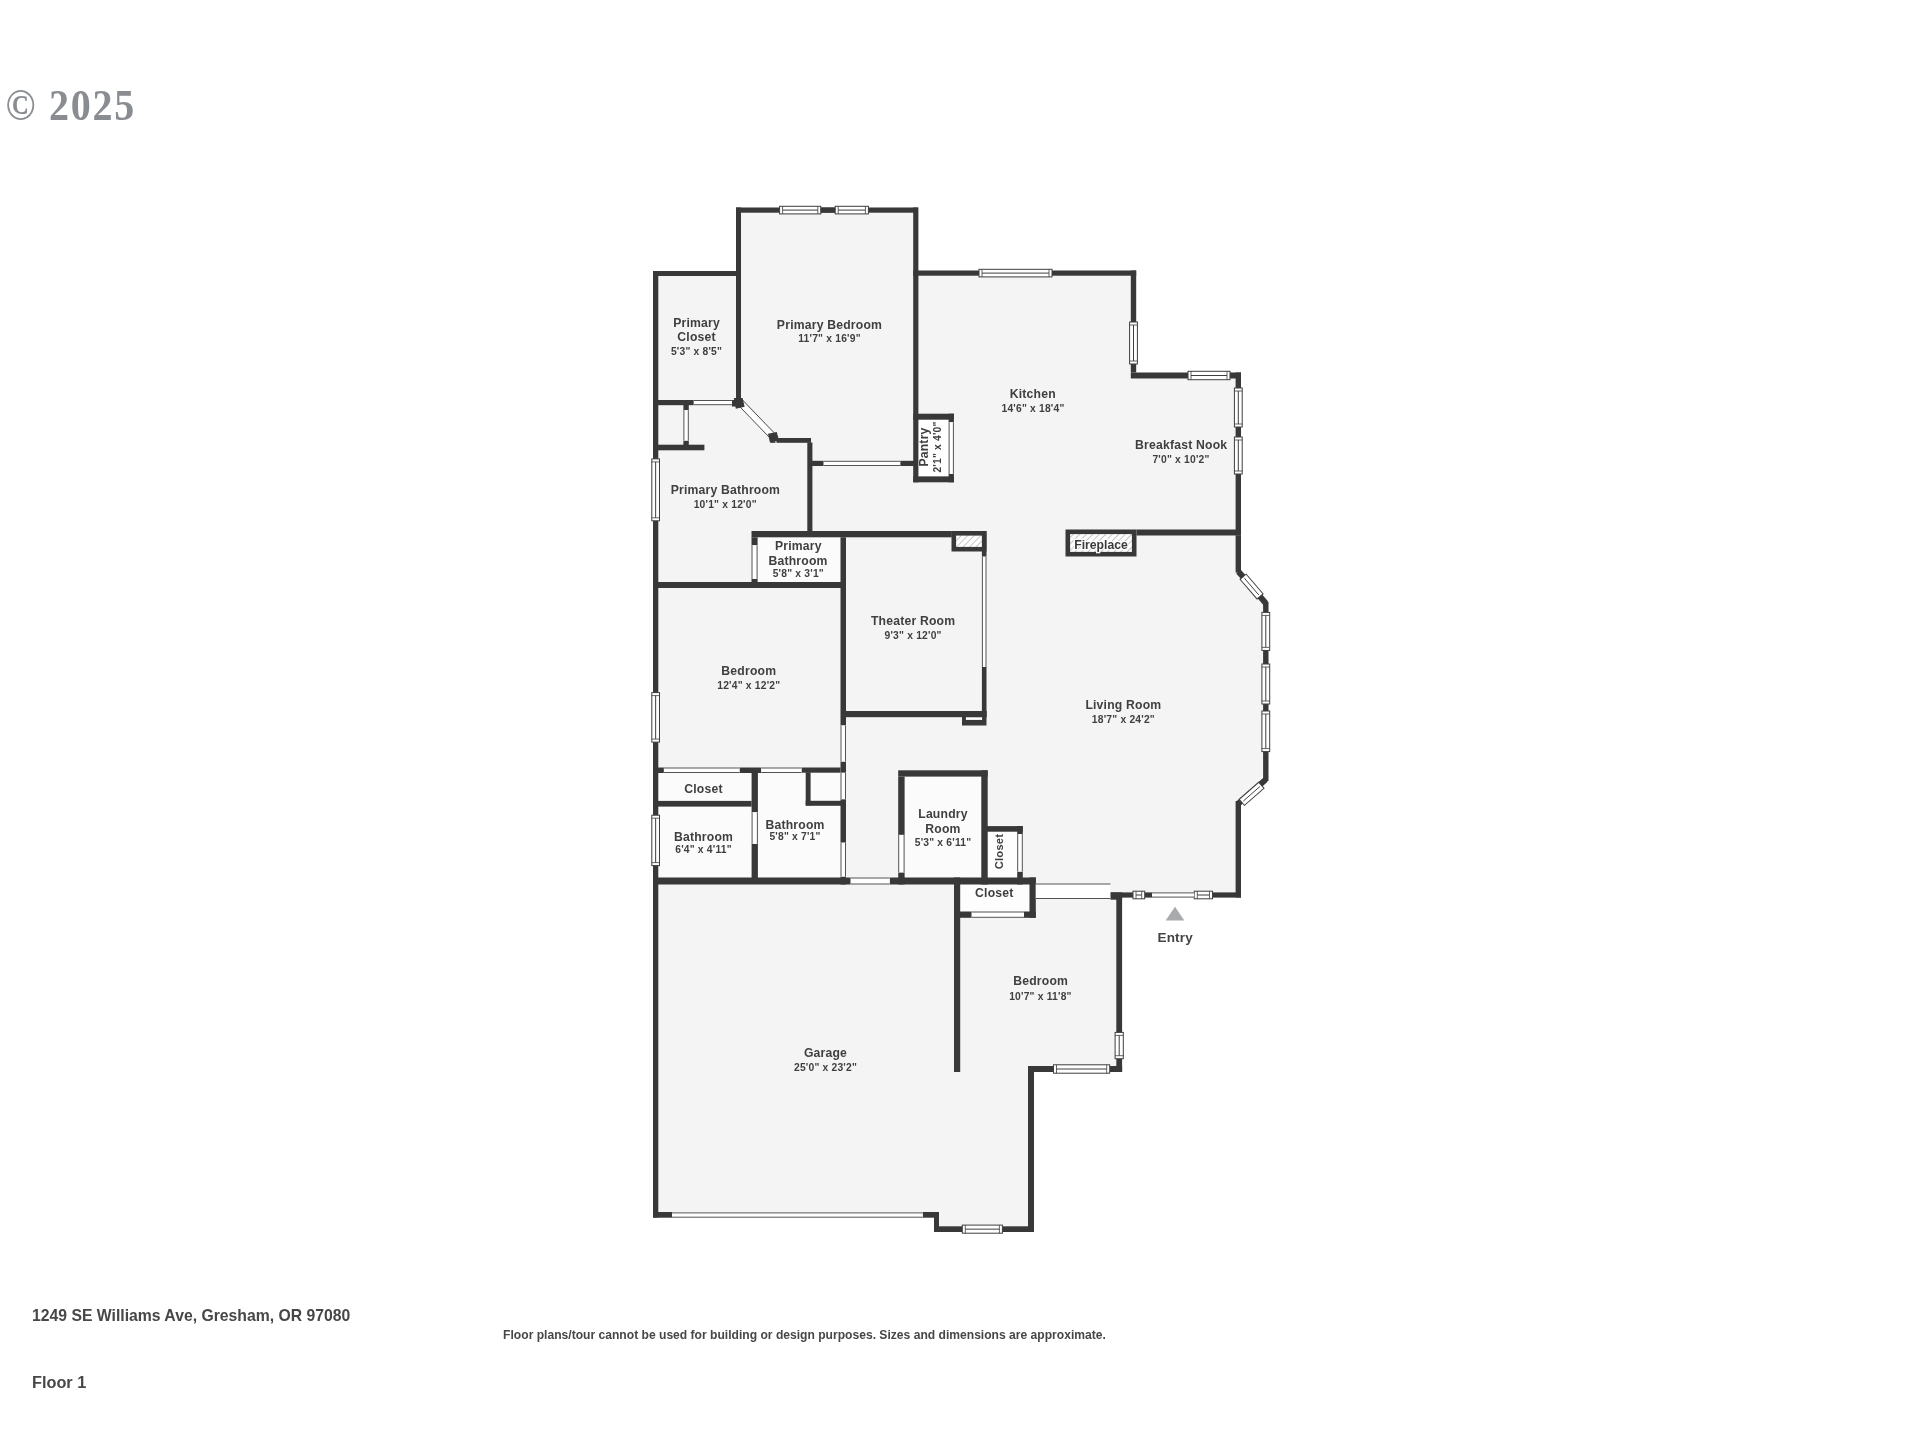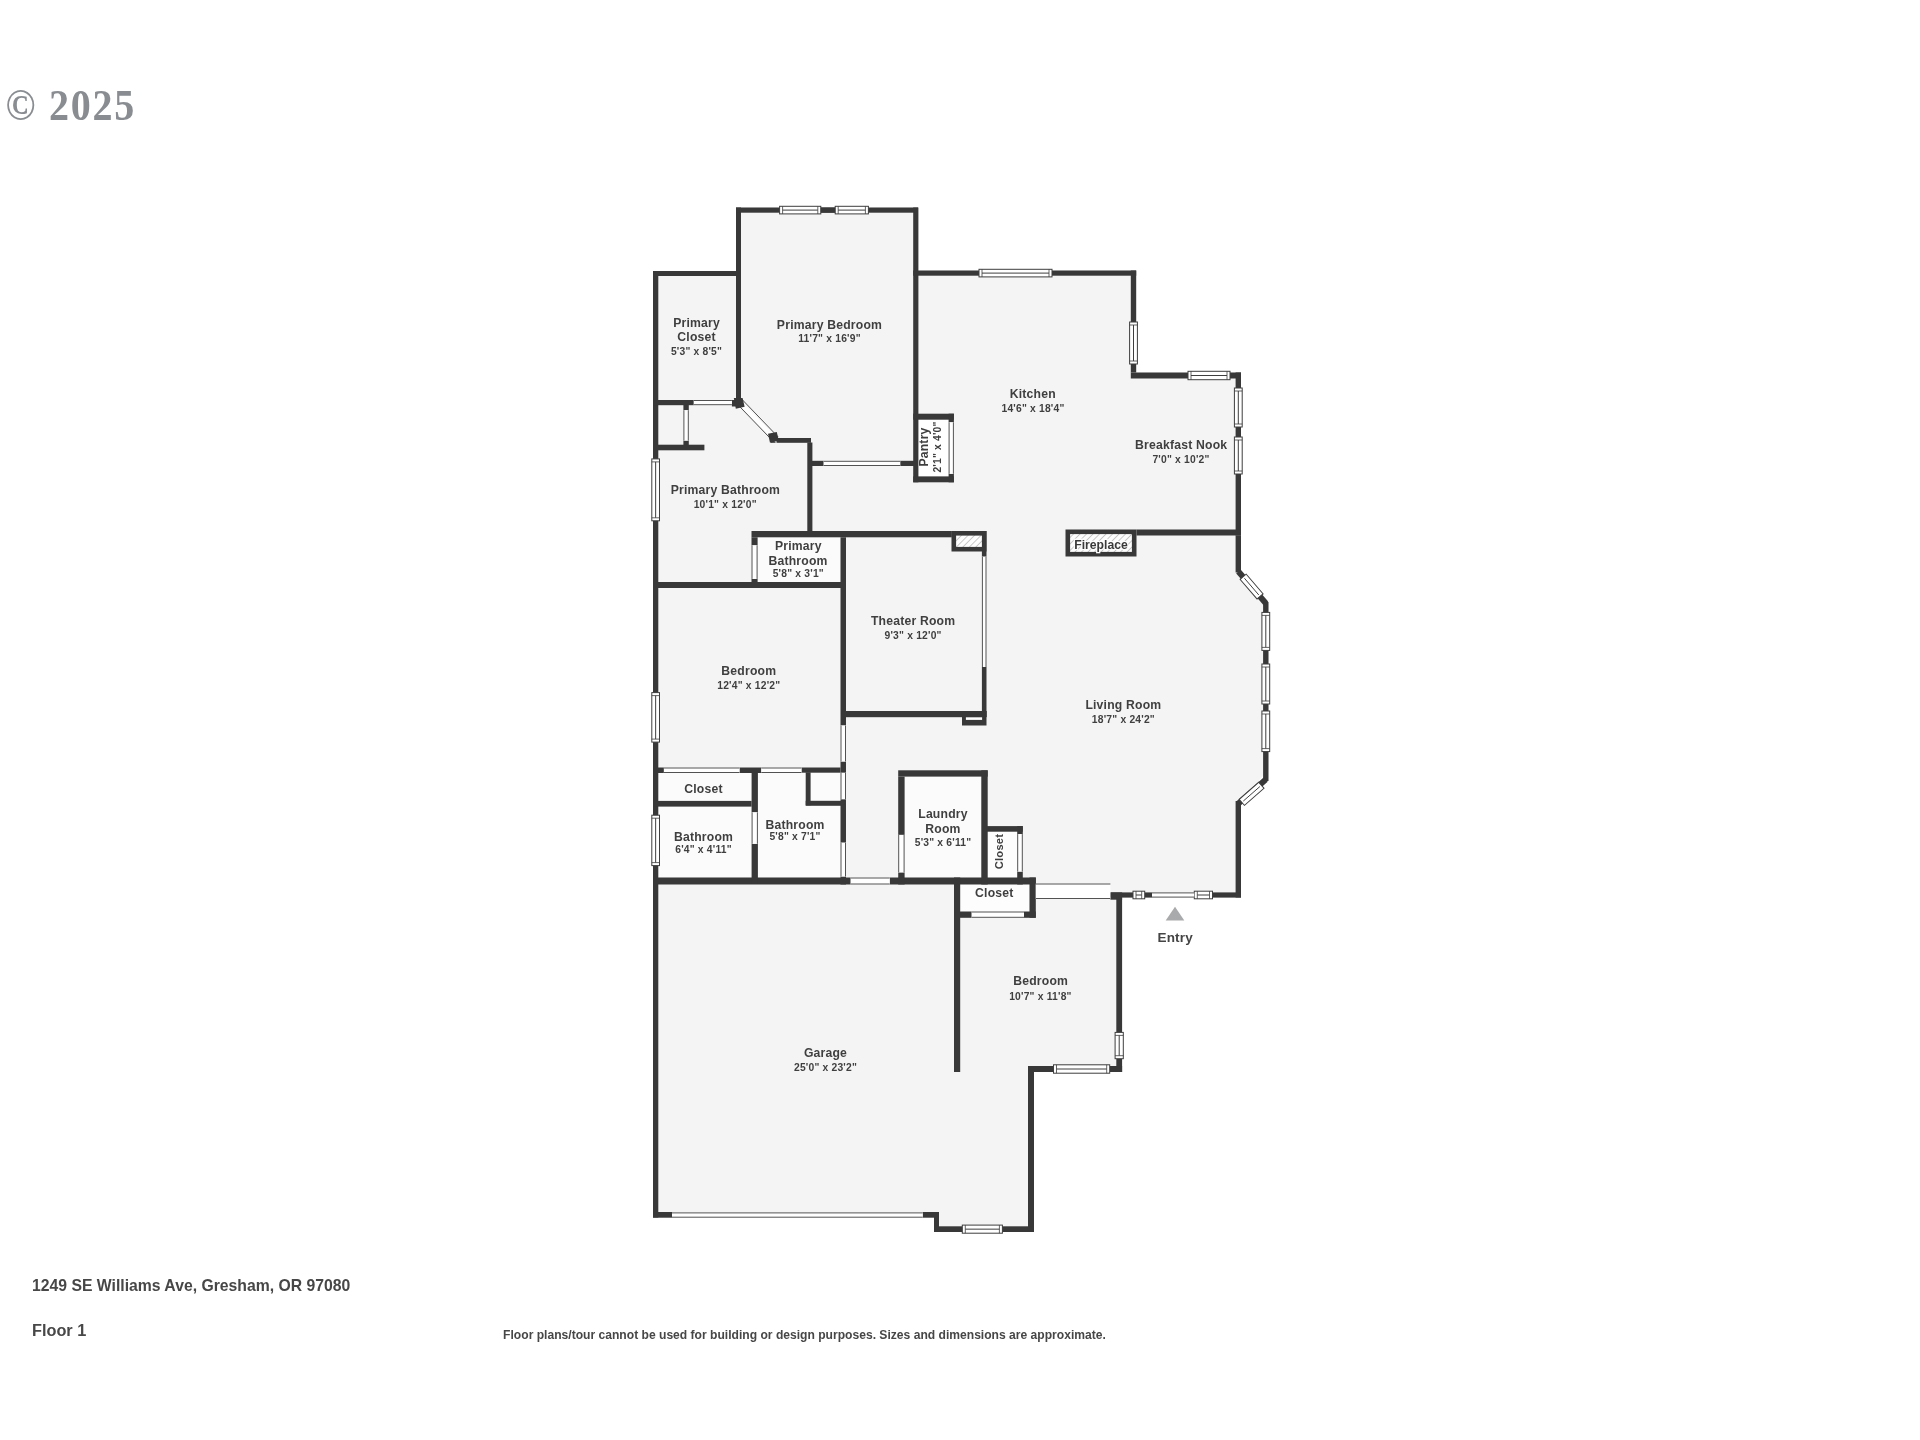--- a/index.html
+++ b/index.html
@@ -1,20 +1,20 @@
 <!DOCTYPE html>
 <html><head>
 <meta charset="utf-8">
 <title>Floor Plan</title>
 <style>
 html,body{margin:0;padding:0;background:#ffffff;}
 #page{position:relative;width:1920px;height:1440px;background:#ffffff;overflow:hidden;font-family:"Liberation Sans",sans-serif;filter:brightness(1);}
 #plan{position:absolute;left:0;top:0;}
-.addr{position:absolute;left:32px;top:1277px;font-size:15.75px;font-weight:700;color:#474747;}
-.floor{position:absolute;left:32px;top:1321px;font-size:16.3px;font-weight:700;color:#474747;}
+.addr{position:absolute;left:32px;top:1307px;font-size:15.75px;font-weight:700;color:#474747;}
+.floor{position:absolute;left:32px;top:1373px;font-size:16.3px;font-weight:700;color:#474747;}
 .disc{position:absolute;left:0;top:1327.5px;width:1609px;text-align:center;font-size:12.1px;font-weight:700;color:#474747;}
 </style>
 </head>
 <body>
 <div id="page">
 
 <div id="plan">
 <svg width="1920" height="1440" viewBox="0 0 1920 1440" xmlns="http://www.w3.org/2000/svg" font-family="Liberation Sans, sans-serif">
 <defs>
           <pattern id="hb" width="4.6" height="4.6" patternTransform="rotate(45)" patternUnits="userSpaceOnUse">

